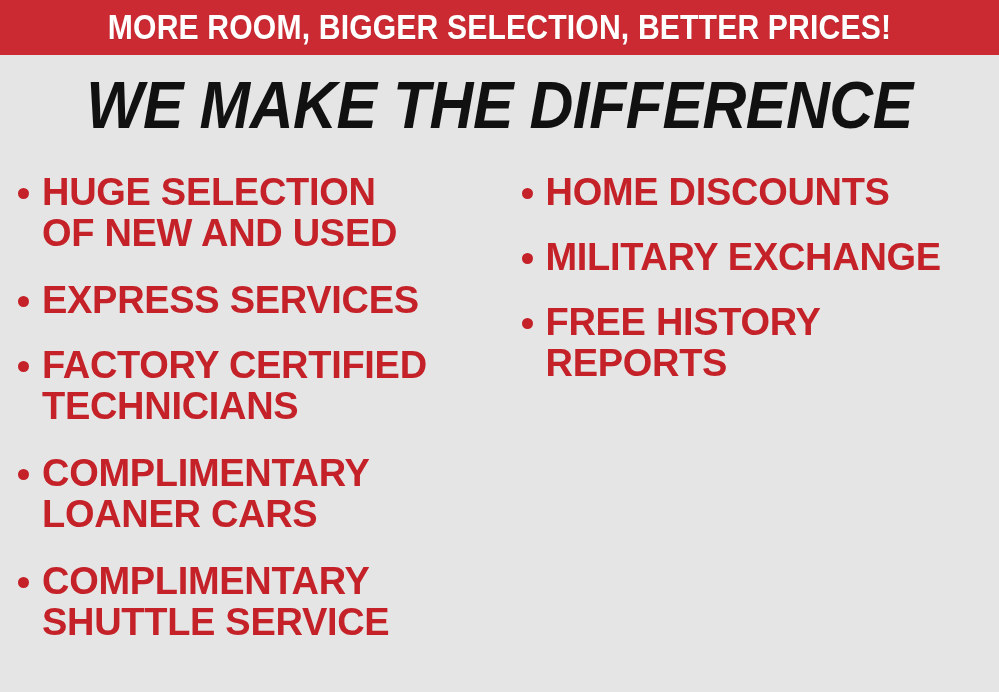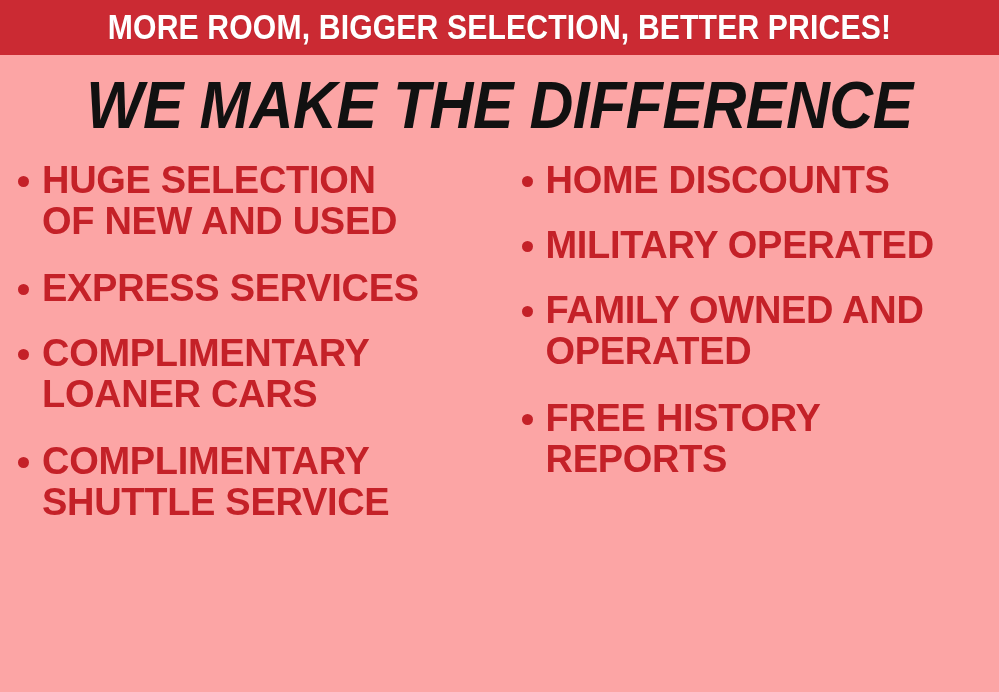--- a/index.html
+++ b/index.html
@@ -12,21 +12,21 @@
     background: #ffffff;
     font-family: "Liberation Sans", sans-serif;
     overflow: hidden;
     position: relative;
   }
 
   #poster {
     position: relative;
     width: 999px;
     height: 692px;
-    background: #fca5a5;
+    background: #e5e5e5;
     overflow: hidden;
   }
 
   
   #banner {
     position: absolute;
     left: 0;
     top: 0;
     width: 999px;
     height: 55px;
@@ -79,20 +79,21 @@
     height: 532px;
     display: flex;
     flex-direction: row;
     align-items: flex-start;
   }
   .feature-column {
     box-sizing: border-box;
     flex: 0 0 50%;
     width: 50%;
     padding: 0;
+    margin-top: 12px;
   }
   #column-left  { padding-left: 18px; padding-right: 6px; }
   #column-right { padding-left: 520px; padding-right: 2px; }
 
   
   #column-right {
     padding-left: 22px;
   }
 
   .feature-item {
@@ -143,20 +144,25 @@
         <span class="feature-bullet"></span>
         <span class="feature-label">HUGE SELECTION
 OF NEW AND USED</span>
       </div>
 
       <div class="feature-item tight">
         <span class="feature-bullet"></span>
         <span class="feature-label">EXPRESS SERVICES</span>
       </div>
 
+      <div class="feature-item">
+        <span class="feature-bullet"></span>
+        <span class="feature-label">FACTORY CERTIFIED
+TECHNICIANS</span>
+      </div>
 
       <div class="feature-item">
         <span class="feature-bullet"></span>
         <span class="feature-label">COMPLIMENTARY
 LOANER CARS</span>
       </div>
 
       <div class="feature-item">
         <span class="feature-bullet"></span>
         <span class="feature-label">COMPLIMENTARY
@@ -169,28 +175,23 @@
 
 
       <div class="feature-item tight">
         <span class="feature-bullet"></span>
         <span class="feature-label">HOME DISCOUNTS</span>
       </div>
 
 
       <div class="feature-item tight">
         <span class="feature-bullet"></span>
-        <span class="feature-label">MILITARY OPERATED</span>
-      </div>
-
-      <div class="feature-item">
-        <span class="feature-bullet"></span>
-        <span class="feature-label">FAMILY OWNED AND
-OPERATED</span>
-      </div>
+        <span class="feature-label">MILITARY EXCHANGE</span>
+      </div>
+
 
       <div class="feature-item">
         <span class="feature-bullet"></span>
         <span class="feature-label">FREE HISTORY
 REPORTS</span>
       </div>
 
     </div>
 
   </div>

